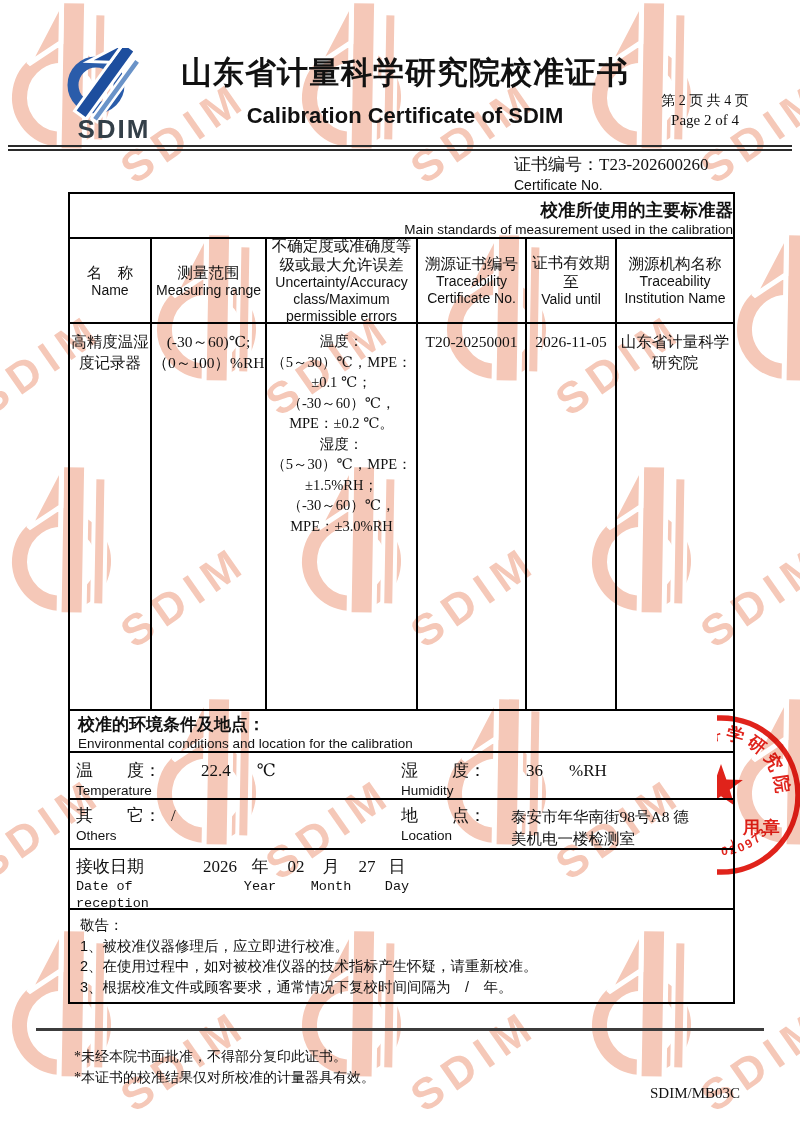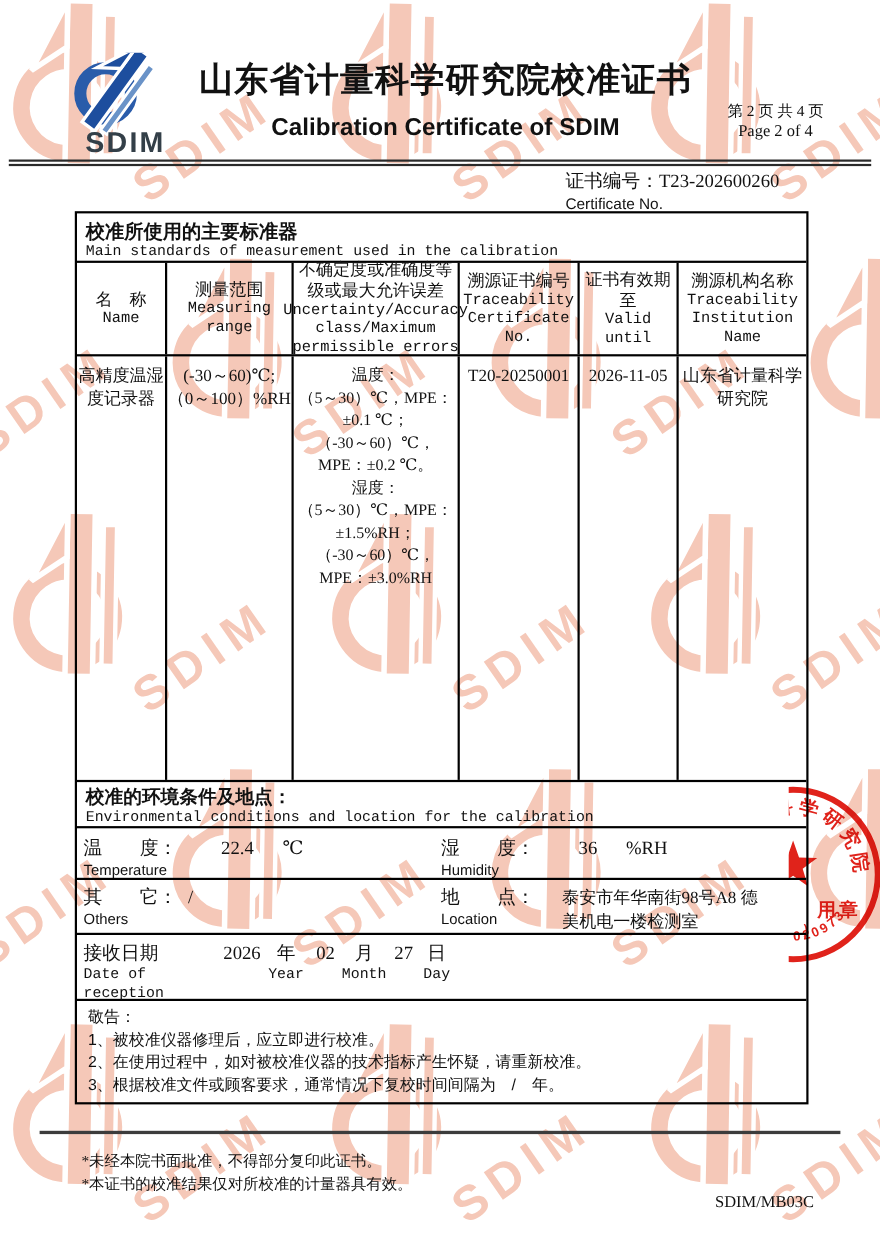--- a/index.html
+++ b/index.html
@@ -28,28 +28,28 @@
   .page-en { font-size:15px; margin-top:2px; }
   .dbl-line { position:absolute; left:8px; right:8px; top:145px; height:6px;
               border-top:2px solid #2a2a2a; border-bottom:2px solid #2a2a2a; }
   .certno { position:absolute; left:514px; top:153px; width:230px; }
   .certno-cn { font-size:17px; white-space:nowrap; }
   .certno-en { font-size:14px; margin-top:1px;
                font-family:Liberation Sans, sans-serif; }
 
   
   .hei  { font-family:"Liberation Sans","DejaVu Sans",sans-serif; }
-  .en   { font-family:Liberation Mono, monospace; }
+  .en   { font-family:Liberation Sans, sans-serif; }
 
   
   .tbl { position:absolute; left:68px; top:192px; width:667px; height:812px;
          border:2px solid #000; display:flex; flex-direction:column; background:transparent; }
   .row { border-bottom:2px solid #000; }
   .row:last-child { border-bottom:none; }
-  .r-title { height:46px; padding:4px 12px 0 8px; }
+  .r-title { height:46px; padding:4px 0 0 8px;text-align:right; }
   .r-title .cn { font-size:17.5px; font-weight:bold; }
   .r-title .sub { font-size:13.5px; margin-top:0px; }
   .r-cols { height:85px; display:flex; }
   .r-data { height:399px; display:flex; }
   .cell { border-right:2px solid #000; }
   .cell:last-child { border-right:none; }
   .c1{width:82px;} .c2{width:115px;} .c3{width:151px;} .c4{width:109px;} .c5{width:90px;} .c6{width:116px;}
   .hcell { display:flex; flex-direction:column; justify-content:center; align-items:center;
            text-align:center; padding:14px 3px; }
   .hcell .cn { font-size:15.5px; line-height:19px; }

